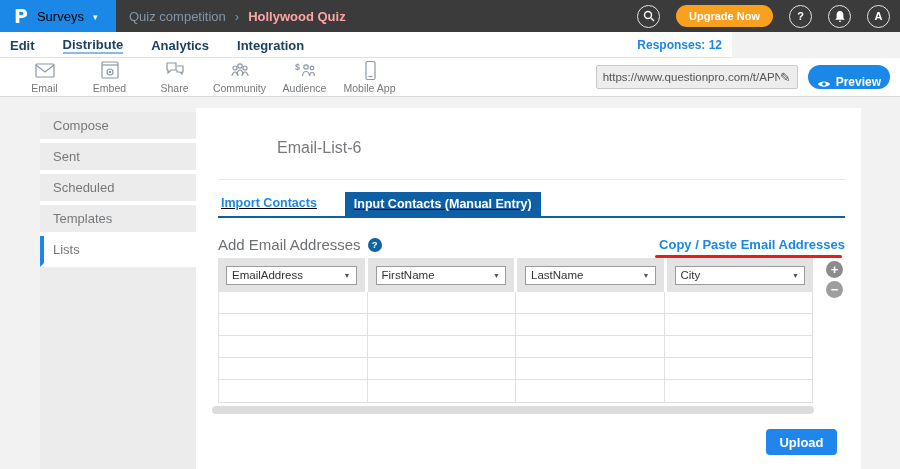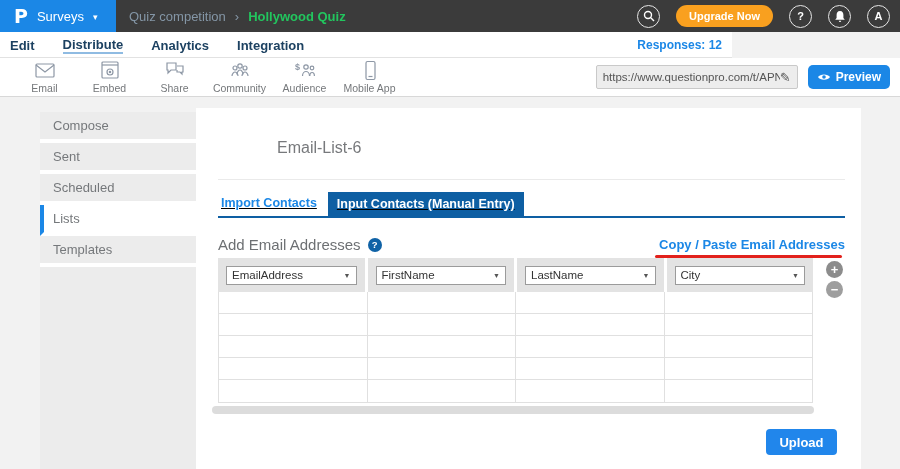--- a/index.html
+++ b/index.html
@@ -3,60 +3,60 @@
 <meta charset="utf-8">
 <style>
   * { margin:0; padding:0; box-sizing:border-box; }
   body { background:#666; font-family:"Liberation Sans", sans-serif; }
   .stage { position:relative; width:900px; height:469px; background:#f2f2f2; overflow:hidden; }
 
   
   .topbar { position:absolute; top:0; left:0; width:900px; height:32px; background:#3b3b3b; display:flex; align-items:center; }
   .logo-block { width:116px; height:32px; background:#1b87e6; display:flex; align-items:center; gap:9px; padding-left:14px; cursor:pointer; }
   .logo-p { color:#fff; font-size:19px; font-weight:700; font-family:"DejaVu Sans", sans-serif; }
-  .surveys-label { color:#ffffff; font-size:13px; }
+  .surveys-label { color:#000000; font-size:13px; }
   .surveys-caret { color:#fff; font-size:9px; margin-top:1px; }
   .crumbs { display:flex; align-items:center; gap:9px; margin-left:13px; font-size:13px; }
   .crumb-parent { color:#8496a6; cursor:pointer; }
   .crumb-sep { color:#8496a6; }
-  .crumb-current { color:#22c55e; font-weight:600; }
+  .crumb-current { color:#fca5a5; font-weight:600; }
   .top-right { margin-left:auto; display:flex; align-items:center; gap:16px; padding-right:10px; }
   .circle-btn { width:23px; height:23px; border:1.5px solid #e6e6e6; border-radius:50%; display:flex; align-items:center; justify-content:center; color:#fff; font-size:11px; font-weight:700; cursor:pointer; background:transparent; }
   .upgrade-btn { height:22px; padding:0 13px; border-radius:11px; background:#f9a01f; color:#fff; font-size:11px; font-weight:700; display:flex; align-items:center; cursor:pointer; }
 
   
   .navbar { position:absolute; top:32px; left:0; width:732px; height:26px; background:#fff; border-bottom:1px solid #e2e2e2; display:flex; align-items:center; padding-left:10px; }
   .nav-item { font-size:13px; font-weight:700; color:#1c4161; margin-right:28px; cursor:pointer; padding-top:2px; }
   .nav-item.active { border-bottom:2px solid #8fbbe2; }
   .responses { margin-left:auto; margin-right:10px; font-size:12px; font-weight:700; color:#1b87e6; }
 
   
   .toolbar { position:absolute; top:58px; left:0; width:900px; height:39px; background:#fff; border-bottom:1px solid #d8d8d8; display:flex; align-items:center; padding-left:12px; }
   .tool-item { width:65px; display:flex; flex-direction:column; align-items:center; gap:0px; cursor:pointer; }
   .tool-item svg { stroke:#8d97a5; fill:none; stroke-width:1.2; }
   .tool-label { font-size:10.5px; color:#75787b; }
   .toolbar-right { margin-left:auto; display:flex; align-items:center; gap:10px; padding-right:10px; }
   .url-box { width:202px; height:24px; background:#ededed; border:1px solid #c9c9c9; border-radius:2px; display:flex; align-items:center; padding:0 6px; }
   .url-input { flex:1; border:none; background:transparent; font-size:11.5px; color:#555; font-family:inherit; outline:none; min-width:0; }
   .pencil-icon { font-size:13px; color:#555; cursor:pointer; }
-  .preview-btn { height:24px; padding:0 9px; background:#1b87e6; border-radius:5px; color:#fff; font-size:12px; font-weight:700; display:flex; align-items:center; gap:5px; cursor:pointer; }
+  .preview-btn { height:24px; padding:0 9px; background:#1b87e6; border-radius:12px; color:#fff; font-size:12px; font-weight:700; display:flex; align-items:flex-end; gap:5px; cursor:pointer; }
 
   
   .sidebar { position:absolute; left:40px; top:112px; width:156px; bottom:0; background:#ececec; }
   .side-item { height:31px; display:flex; align-items:center; padding-left:13px; font-size:13px; color:#75787b; border-bottom:4px solid #fff; cursor:pointer; }
   .side-item.active { background:#fff; border-left:4px solid #1b87e6; padding-left:9px; }
 
   
   .card { position:absolute; left:196px; top:108px; width:665px; bottom:0; background:#fff; }
   .card-title { position:absolute; left:81px; top:31px; font-size:16px; color:#77797c; }
   .title-divider { position:absolute; left:22px; top:71px; width:627px; height:1px; background:#eaeaea; }
 
   .tabs { position:absolute; left:22px; top:84px; width:627px; height:26px; border-bottom:2px solid #0e5fa3; display:flex; align-items:flex-end;text-decoration:underline; }
   .tab-inactive { color:#1b87e6; font-size:12.5px; font-weight:700; margin:0 11px 6px 3px; cursor:pointer; }
-  .tab-active { background:#0e5fa3; color:#fff; font-size:12.5px; font-weight:700; height:24px; display:flex; align-items:center; padding:4px 9px; cursor:pointer; }
+  .tab-active { background:#0e5fa3; color:#fff; font-size:12.5px; font-weight:700; height:24px; display:flex; align-items:center; padding:4px 9px; cursor:pointer;margin-left:17px; }
 
   .section-row { position:absolute; left:22px; top:128px; width:627px; display:flex; align-items:center; }
   .section-title { font-size:15px; color:#6d7073; }
   .help-icon { width:14px; height:14px; border-radius:50%; background:#0f62a6; color:#fff; font-size:9.5px; font-weight:700; display:flex; align-items:center; justify-content:center; margin-left:7px; cursor:pointer; }
   .copy-link { margin-left:auto; font-size:13px; font-weight:700; color:#1b87e6; cursor:pointer; }
   .red-underline { position:absolute; left:459px; top:147px; width:187px; height:3px; background:#e2211c; border-radius:2px; }
 
   .thead { position:absolute; left:22px; top:150px; width:595px; height:34px; background:#e3e3e3; display:flex; }
   .th { flex:1; border-right:3px solid #fff; display:flex; align-items:center; padding:0 8px; }
   .th:last-child { border-right:none; }
@@ -185,22 +185,22 @@
           </svg>
         <span>Preview</span>
       </div>
     </div>
   </div>
 
   <div class="sidebar">
     <div class="side-item">Compose</div>
     <div class="side-item">Sent</div>
     <div class="side-item">Scheduled</div>
+    <div class="side-item">Templates</div>
     <div class="side-item active">Lists</div>
-    <div class="side-item">Templates</div>
   </div>
 
   <div class="card">
     <div class="card-title">Email-List-6</div>
     <div class="title-divider"></div>
 
     <div class="tabs">
       <span class="tab-inactive">Import Contacts</span>
       <span class="tab-active">Input Contacts (Manual Entry)</span>
     </div>

